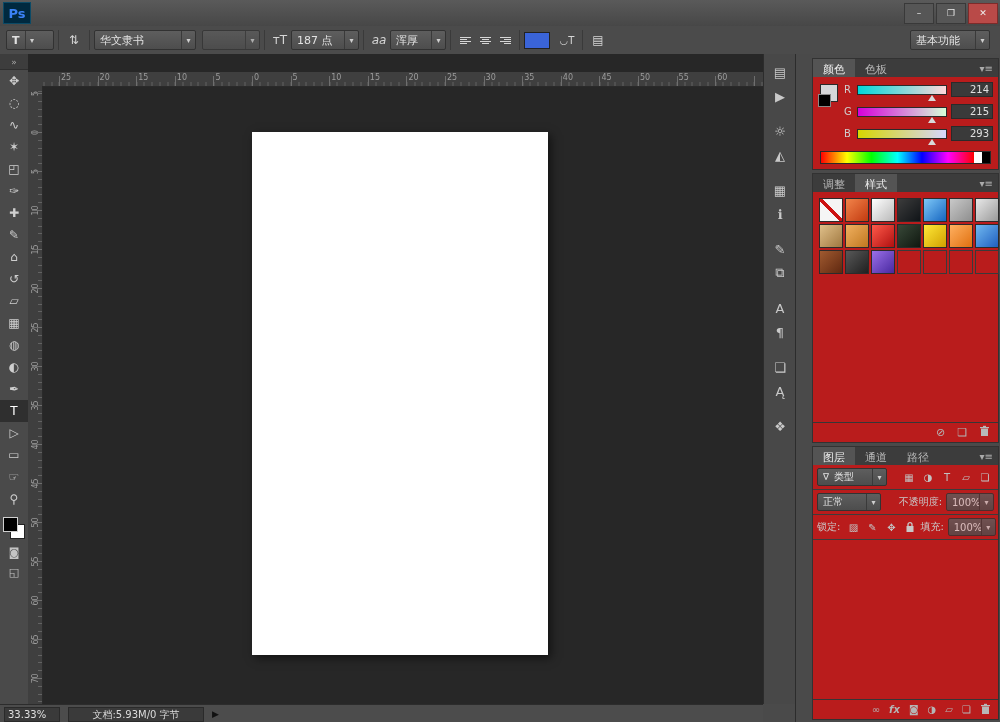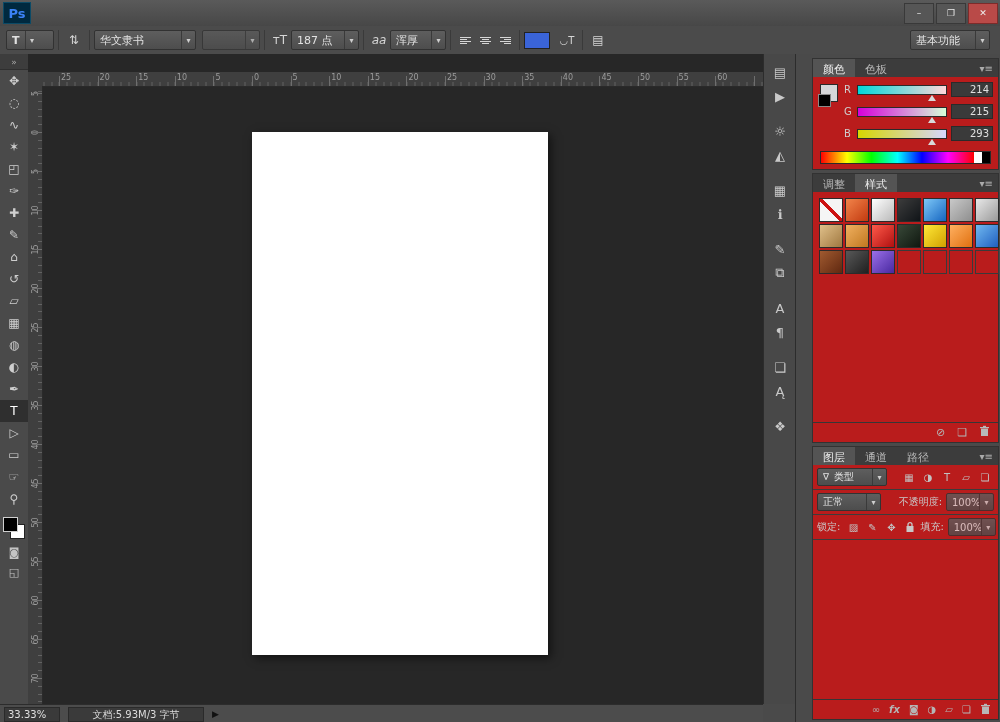--- a/index.html
+++ b/index.html
@@ -481,17 +481,17 @@
               <rect x="2" y="3.5" width="7" height="7.5" fill="#b8b8b8"></rect>
               <rect x="1" y="2" width="9" height="1.2" fill="#b8b8b8"></rect>
               <rect x="4" y="0.8" width="3" height="1.2" fill="#b8b8b8"></rect>
             </svg></span>
         </div>
     </div>
   </div>
 
   <div class="statusbar">
     <span class="zoom-field">33.33%</span>
-    <span class="doc-field">文档:5.93M/3 字节</span>
+    <span class="doc-field">文档:5.93M/0 字节</span>
     <span class="sb-arrow">▶</span>
   </div>
 
 </div>
 
 </body></html>

